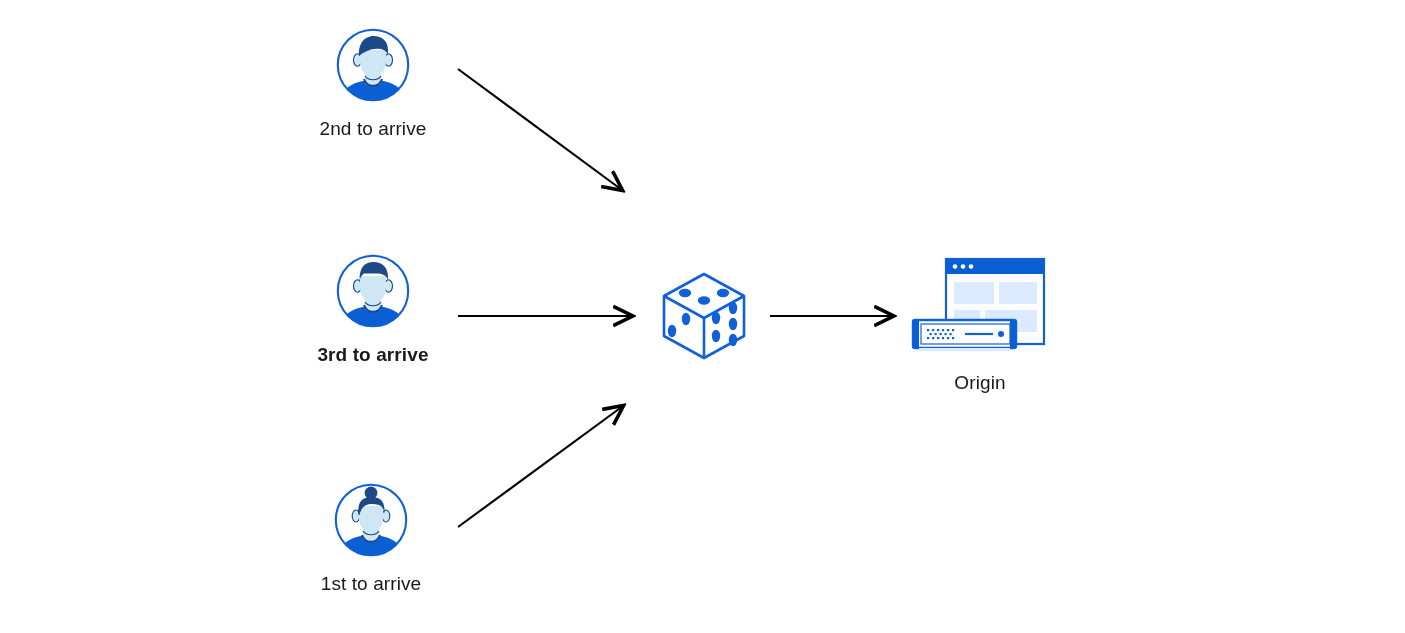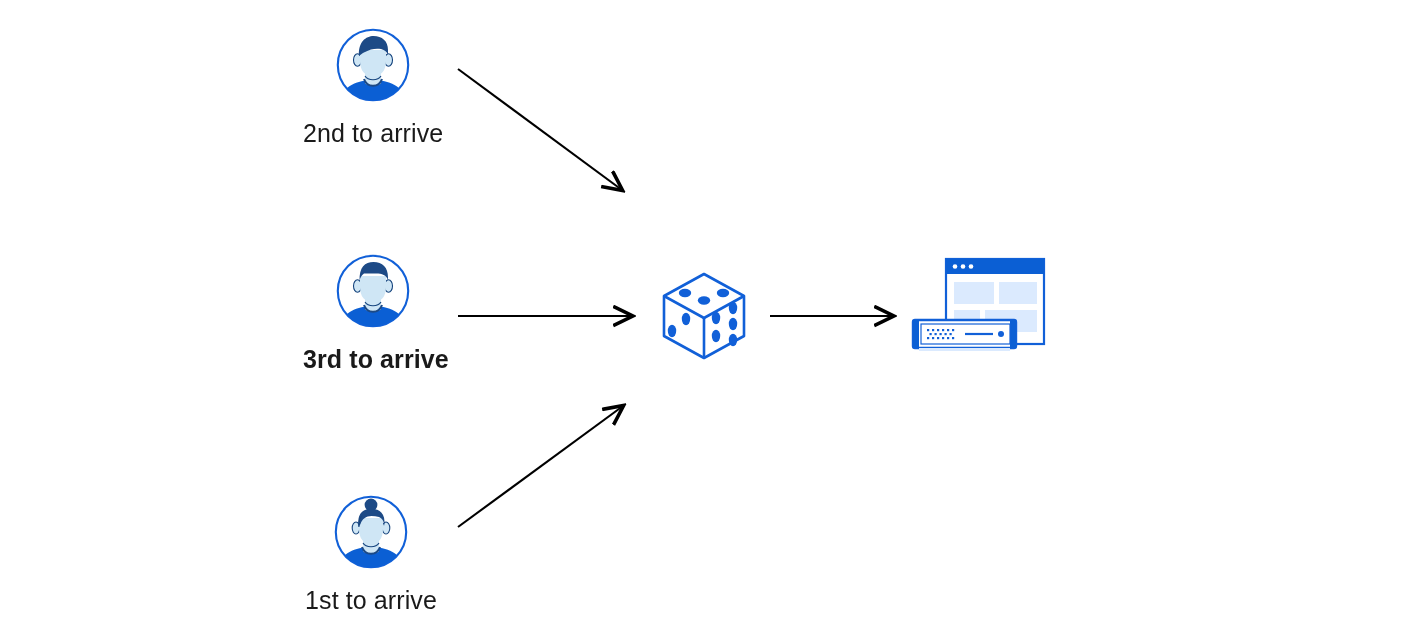--- a/index.html
+++ b/index.html
@@ -24,21 +24,21 @@
   .avatar-node {
     width: 140px;
     text-align: center;
   }
   .avatar-wrap {
     width: 78px;
     height: 78px;
     margin: 0 auto;
   }
   .node-label {
-    font-size: 25px;
+    font-size: 19px;
     color: #1a1a1a;
     letter-spacing: 0.1px;
     line-height: 1.2;
     white-space: nowrap;
   }
   .avatar-node .node-label {
     margin-top: 14px;
   }
   .dice-node {
     width: 100px;
@@ -136,21 +136,21 @@
           <ellipse cx="54.5" cy="34" rx="4" ry="6.2" fill="#cfe6f5" stroke="#18467f" stroke-width="1.1"></ellipse>
           <path d="M26 24 L52 24 L52 35 C52 45 47 50 39 50 C31 50 26 45 26 35 Z" fill="#cfe6f5"></path>
           <path d="M25.5 29 C25 15 31 10 39.5 10 C48.5 10 54 15.5 54 25 L54 28.5
                    C52.5 23 48 21.5 42 21.5 L30 21.5 C27.5 23 26 26 25.5 29 Z" fill="#1d4a86"></path>
         </g>
       </svg>
     </div>
     <div class="node-label">3rd to arrive</div>
   </div>
 
-  <div class="node avatar-node" style="left:301px; top:493px;">
+  <div class="node avatar-node" style="left:301px; top:481px;">
     <div class="avatar-wrap">
       <svg viewBox="0 0 78 78" width="78" height="78">
         <defs>
           <clipPath id="clip1st">
               <circle cx="39" cy="39" r="35.2"></circle>
             </clipPath>
         </defs>
         <circle cx="39" cy="39" r="35.2" fill="#ffffff" stroke="#1160d8" stroke-width="2.1"></circle>
         <g clip-path="url(#clip1st)">
           <path d="M5 78 C7 61 22 54 39 54 C56 54 71 61 73 78 Z" fill="#0b5fd4"></path>
@@ -247,15 +247,16 @@
             <rect x="42" y="82" width="2.2" height="2.2"></rect>
               <rect x="47" y="82" width="2.2" height="2.2"></rect>
           </g>
           <line x1="60" y1="79" x2="88" y2="79" stroke="#1160d8" stroke-width="2.2"></line>
           <circle cx="96" cy="79" r="3" fill="#1160d8"></circle>
 
           <rect x="14" y="93" width="91" height="3" fill="#dbeafe"></rect>
         </g>
       </svg>
     </div>
+    <div class="node-label">Origin</div>
   </div>
 
 </div>
 
 </body></html>

